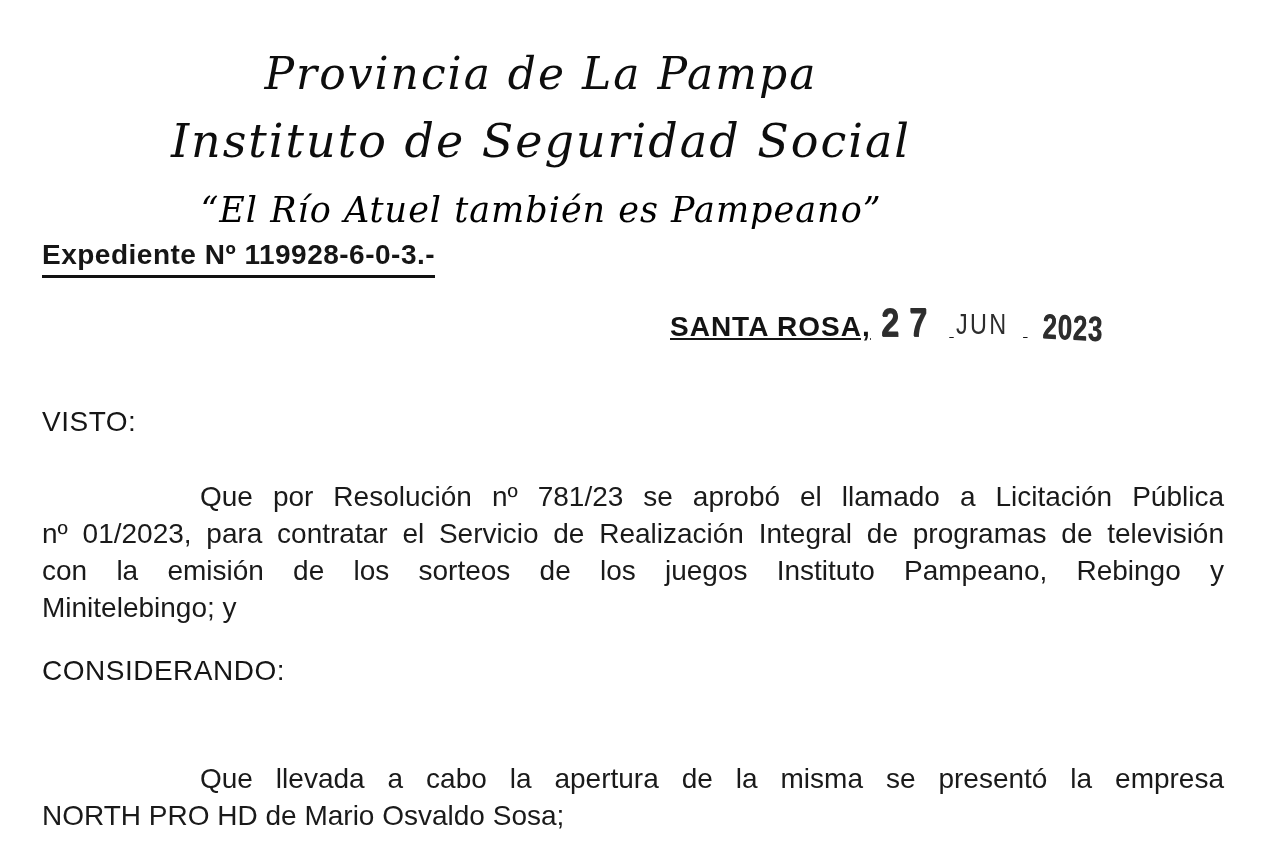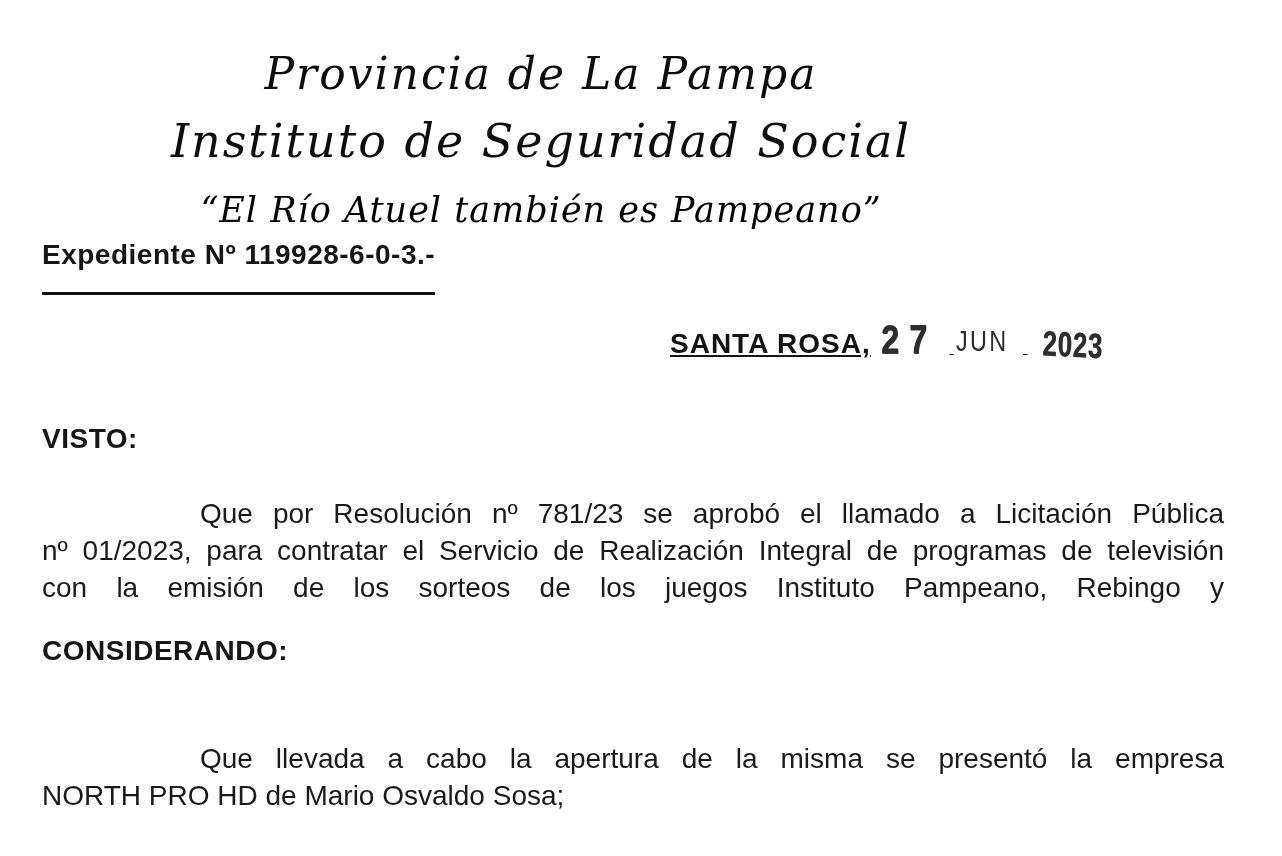--- a/index.html
+++ b/index.html
@@ -51,21 +51,21 @@
   
   .expediente {
     margin: 6px 0 0 42px;
     font-size: 28px;
     line-height: 34px;
     font-weight: bold;
   }
   .expediente .underlined {
     display: inline-block;
     border-bottom: 3px solid #121212;
-    padding-bottom: 20px;
+    padding-bottom: 3px;
     letter-spacing: 0.5px;
   }
 
   
   .dateline {
     margin: 22px 0 0 42px;
     padding-left: 628px;
     height: 44px;
     display: flex;
     align-items: baseline;
@@ -108,21 +108,21 @@
     transform: scaleX(0.74) rotate(2deg) translateY(2px);
     transform-origin: left bottom;
     text-shadow: 0.5px 0.5px 0 #3a3a3a;
   }
 
   
   .section-heading {
     margin-left: 42px;
     font-size: 28px;
     line-height: 34px;
-    font-weight: bold;
+    font-weight: normal;
     letter-spacing: 0.5px;
   }
   .heading-visto { margin-top: 61px; }
   .heading-considerando { margin-top: 28px; }
 
   .para {
     margin: 0 38px 0 42px;
     font-size: 28px;
     line-height: 37px;
     color: #1a1a1a;
@@ -165,20 +165,21 @@
       <span class="stamp-year">2023</span>
     </span>
   </div>
 
   <div class="section-heading heading-visto">VISTO:</div>
 
   <div class="para para-visto">
     <div class="line first">Que por Resolución nº 781/23 se aprobó el llamado a Licitación Pública</div>
     <div class="line">nº 01/2023, para contratar el Servicio de Realización Integral de programas de televisión</div>
     <div class="line">con la emisión de los sorteos de los juegos Instituto Pampeano, Rebingo y</div>
+    <div class="line last">Minitelebingo; y</div>
   </div>
 
   <div class="section-heading heading-considerando">CONSIDERANDO:</div>
 
   <div class="para para-considerando">
     <div class="line first">Que llevada a cabo la apertura de la misma se presentó la empresa</div>
     <div class="line last">NORTH PRO HD de Mario Osvaldo Sosa;</div>
   </div>
 
 </div>

